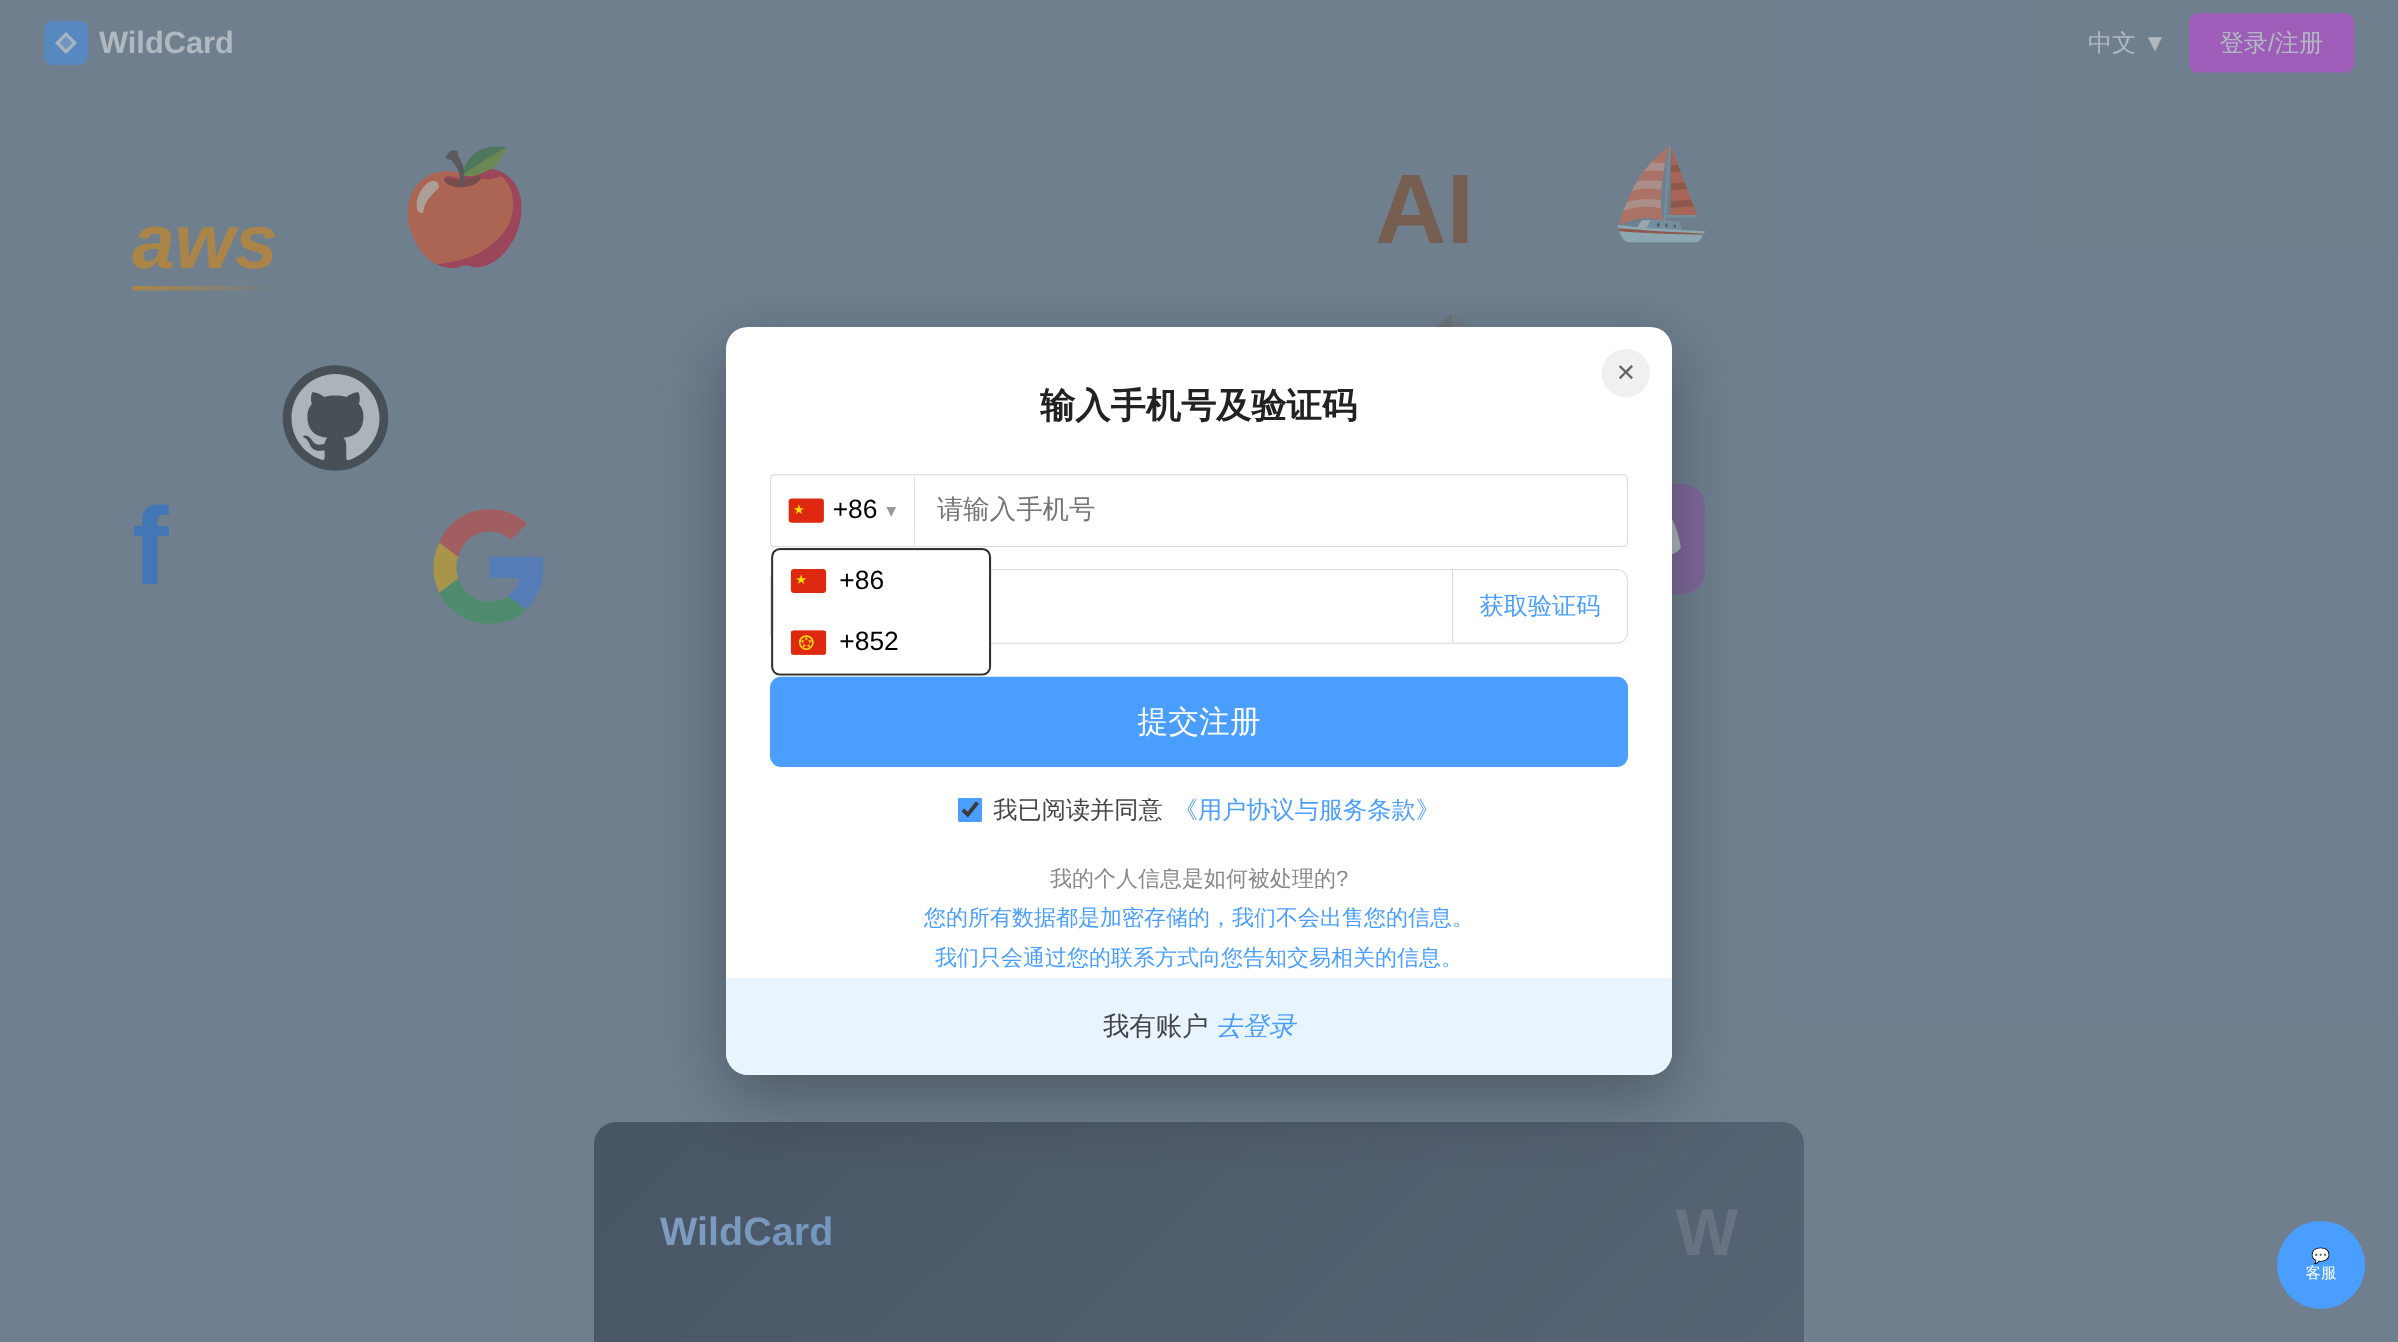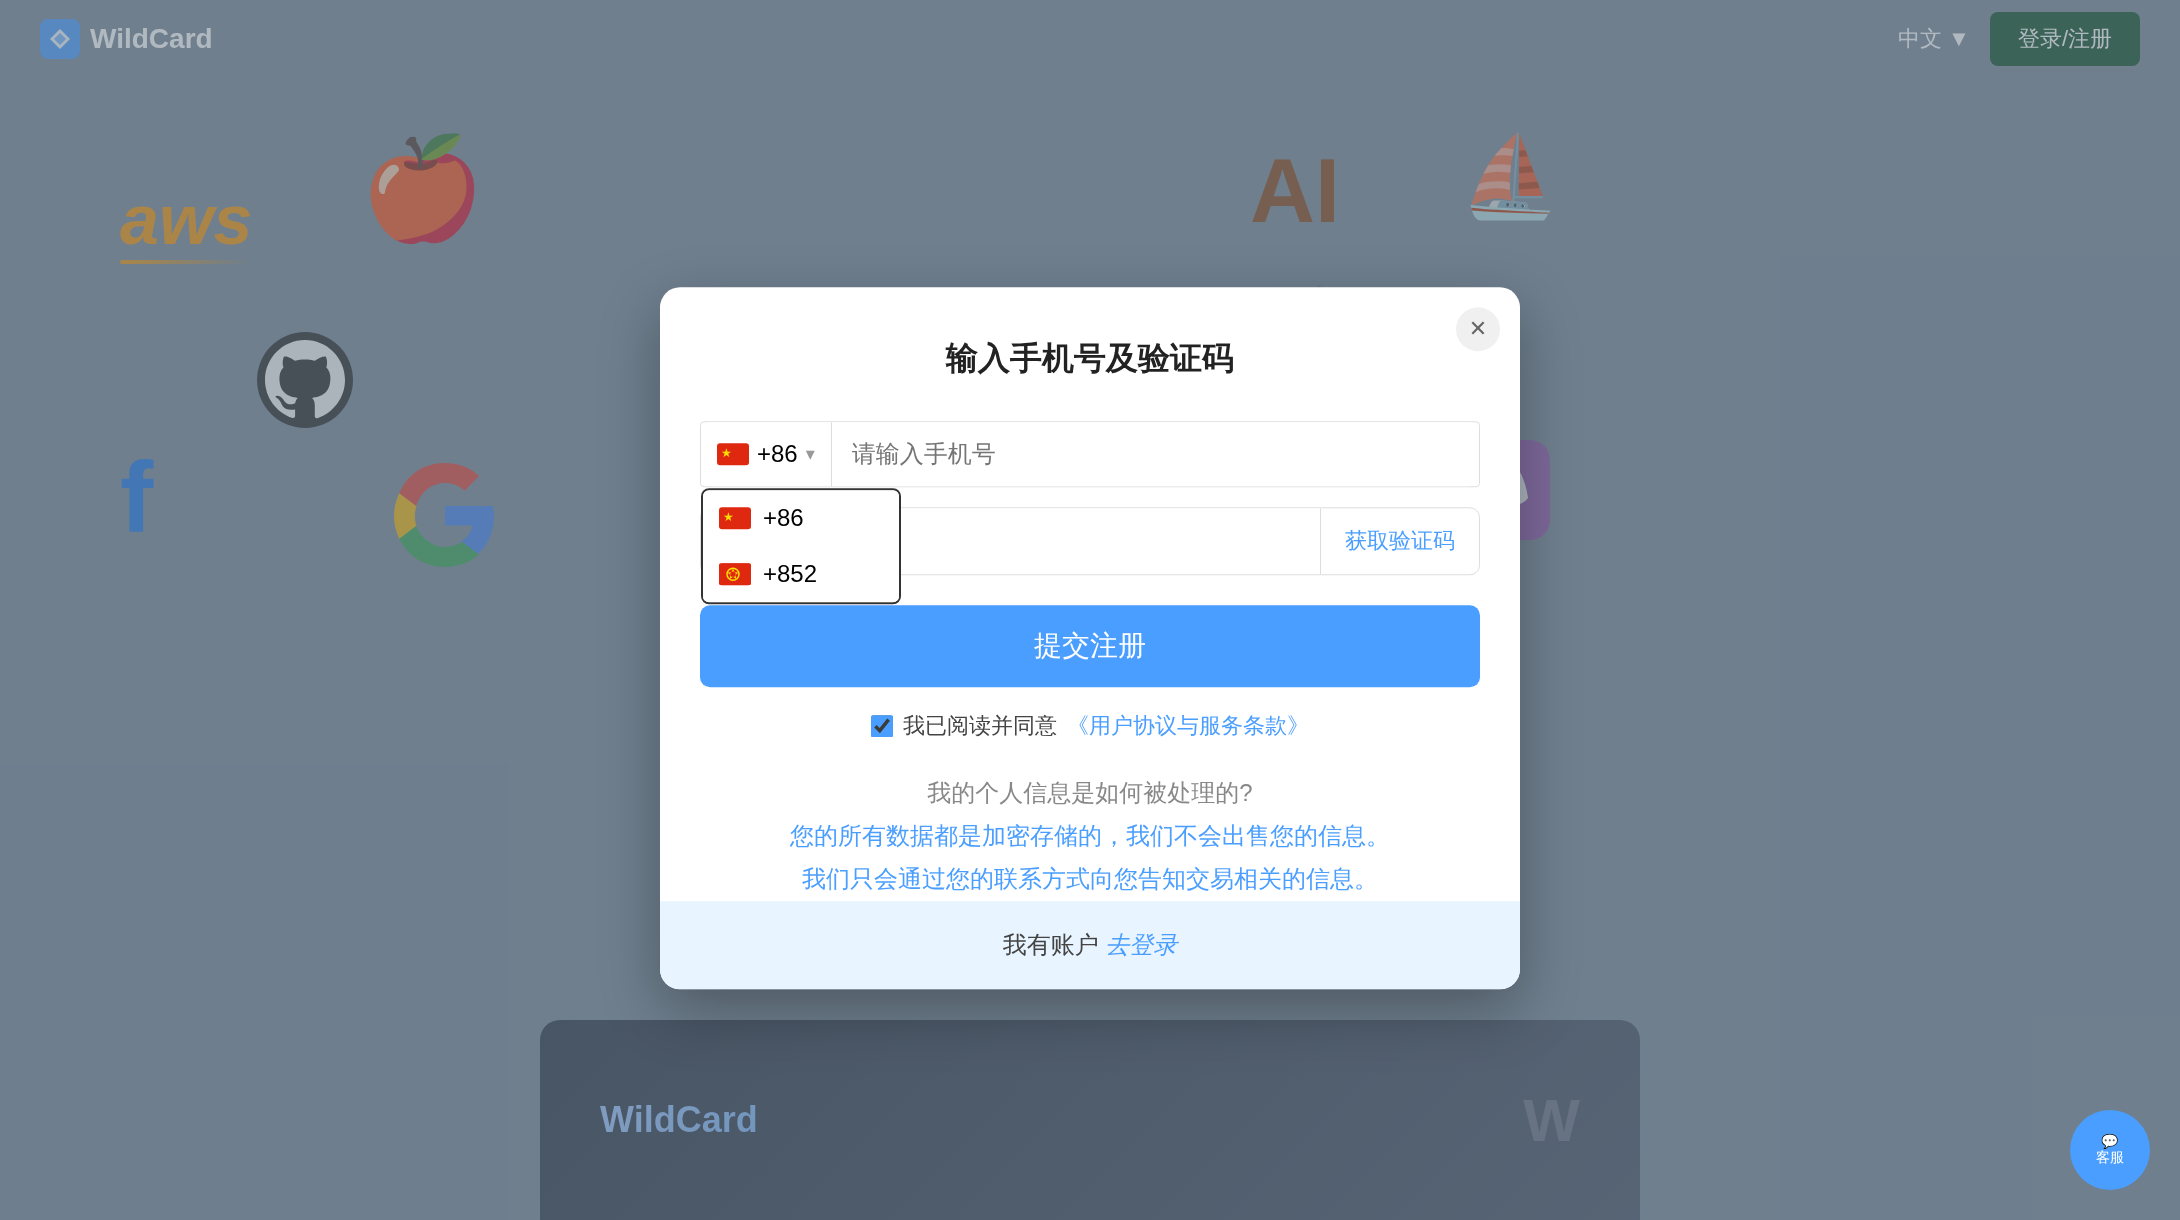--- a/index.html
+++ b/index.html
@@ -49,21 +49,21 @@
     }
     .lang-switch {
       color: white;
       font-size: 22px;
       display: flex;
       align-items: center;
       gap: 6px;
       cursor: pointer;
     }
     .login-btn {
-      background: #14532d;
+      background: #d946ef;
       color: white;
       border: none;
       padding: 12px 28px;
       border-radius: 8px;
       font-size: 22px;
       cursor: pointer;
     }
 
     
     .bg-icon {
@@ -287,21 +287,21 @@
     }
 
     .terms-link {
       color: #4a9eff;
       text-decoration: none;
     }
 
     
     .info-section {
       text-align: center;
-      font-size: 24px;
+      font-size: 20px;
       color: #888;
       line-height: 1.8;
     }
 
     .info-section .highlight {
       color: #4a9eff;
     }
 
     
     .modal-footer {

